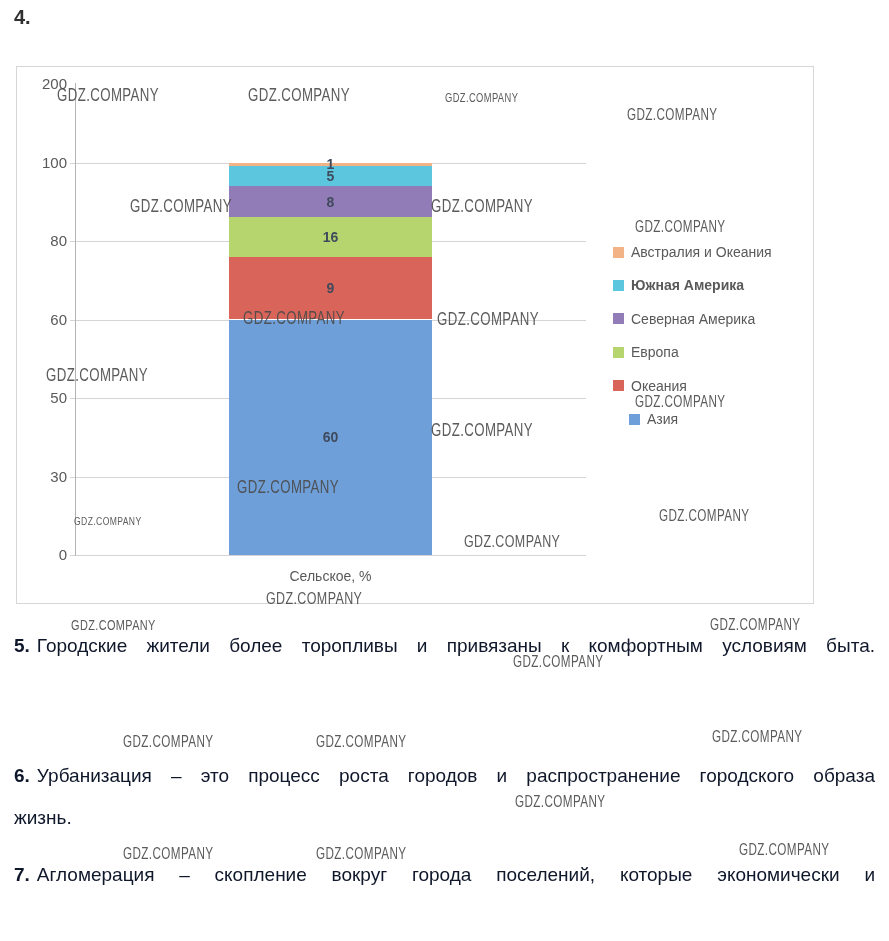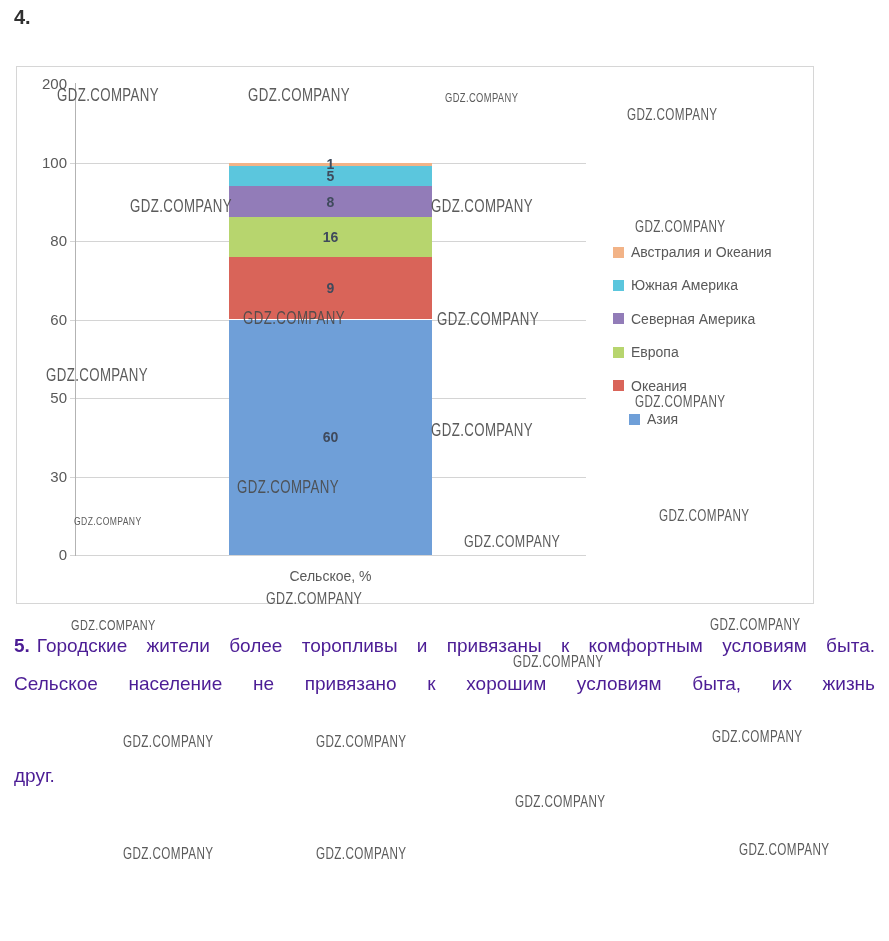--- a/index.html
+++ b/index.html
@@ -17,21 +17,21 @@
   .seg{position:absolute;left:212px;width:203px;}
   .seglabel{position:absolute;left:212px;width:203px;text-align:center;font-size:14px;
             font-weight:bold;color:#3f4a5c;height:16px;line-height:16px;}
   .xlabel{position:absolute;left:212px;width:203px;top:501px;text-align:center;
           font-size:14px;color:#595959;}
   .legend{position:absolute;left:596px;top:177px;width:210px;}
   .lrow{position:absolute;left:0;display:flex;align-items:center;white-space:nowrap;height:16px;}
   .swatch{width:11px;height:11px;margin-right:7px;flex:0 0 auto;}
   .llabel{font-size:14px;color:#595959;}
   
-  .para{position:absolute;left:14px;width:861px;font-size:19px;color:#4c1d95;}
+  .para{position:absolute;left:14px;width:861px;font-size:19px;color:#0f172a;}
   .line{display:block;}
   .just{text-align:justify;text-align-last:justify;}
   .num{font-weight:bold;margin-right:7px;}
   
   .wm{position:absolute;color:#4a4a4a;white-space:nowrap;letter-spacing:.5px;opacity:.9;
       transform:scale(.78,1.05);transform-origin:0 50%;}
 </style>
 </head>
 <body>
 
@@ -66,21 +66,21 @@
         <div class="seg" style="top: 99.425px; height: 19.625px; background: rgb(91, 198, 221);"></div>
         <div class="seglabel" style="top: 101.237px;">5</div>
         <div class="seg" style="top: 95.5px; height: 3.925px; background: rgb(242, 179, 135);"></div>
         <div class="seglabel" style="top: 89.4625px;">1</div>
       </div>
     <div class="legend">
         <div class="lrow" style="top: 0px;">
           <div class="swatch" style="background: rgb(242, 179, 135);"></div>
           <div class="llabel">Австралия и Океания</div>
         </div>
-        <div class="lrow" style="top: 33.4px;">
+        <div class="lrow" style="top: 33.4px; font-weight: bold;">
           <div class="swatch" style="background: rgb(91, 198, 221);"></div>
           <div class="llabel">Южная Америка</div>
         </div>
         <div class="lrow" style="top: 66.8px;">
           <div class="swatch" style="background: rgb(146, 124, 184);"></div>
           <div class="llabel">Северная Америка</div>
         </div>
         <div class="lrow" style="top: 100.2px;">
           <div class="swatch" style="background: rgb(183, 213, 110);"></div>
           <div class="llabel">Европа</div>
@@ -92,28 +92,29 @@
         <div class="lrow" style="top: 167px; padding-left: 16px;">
           <div class="swatch" style="background: rgb(111, 159, 216);"></div>
           <div class="llabel">Азия</div>
         </div>
       </div>
     <div class="xlabel">Сельское, %</div>
   </div>
 
   <div class="para" style="top:627px;line-height:38px">
     <div class="line just"><b class="num">5.</b><span>Городские жители более торопливы и привязаны к комфортным условиям быта.</span></div>
-    <div class="line just">Сельское население не привязано к хорошим условиям быта, их жизнь</div>
   </div>
 
   <div class="para" style="top:755px;line-height:42px">
-    <div class="line">друг.</div>
+    <div class="line just"><b class="num">6.</b><span>Урбанизация – это процесс роста городов и распространение городского образа</span></div>
+    <div class="line">жизнь.</div>
   </div>
 
   <div class="para" style="top:857px;line-height:36px">
+    <div class="line just"><b class="num">7.</b><span>Агломерация – скопление вокруг города поселений, которые экономически и</span></div>
   </div>
 
   <div>
       <div class="wm" style="left: 57px; top: 86px; font-size: 17px;">GDZ.COMPANY</div>
       <div class="wm" style="left: 248px; top: 86px; font-size: 17px;">GDZ.COMPANY</div>
       <div class="wm" style="left: 445px; top: 91px; font-size: 12px;">GDZ.COMPANY</div>
       <div class="wm" style="left: 627px; top: 106px; font-size: 15px;">GDZ.COMPANY</div>
       <div class="wm" style="left: 130px; top: 197px; font-size: 17px;">GDZ.COMPANY</div>
       <div class="wm" style="left: 431px; top: 197px; font-size: 17px;">GDZ.COMPANY</div>
       <div class="wm" style="left: 635px; top: 218px; font-size: 15px;">GDZ.COMPANY</div>

